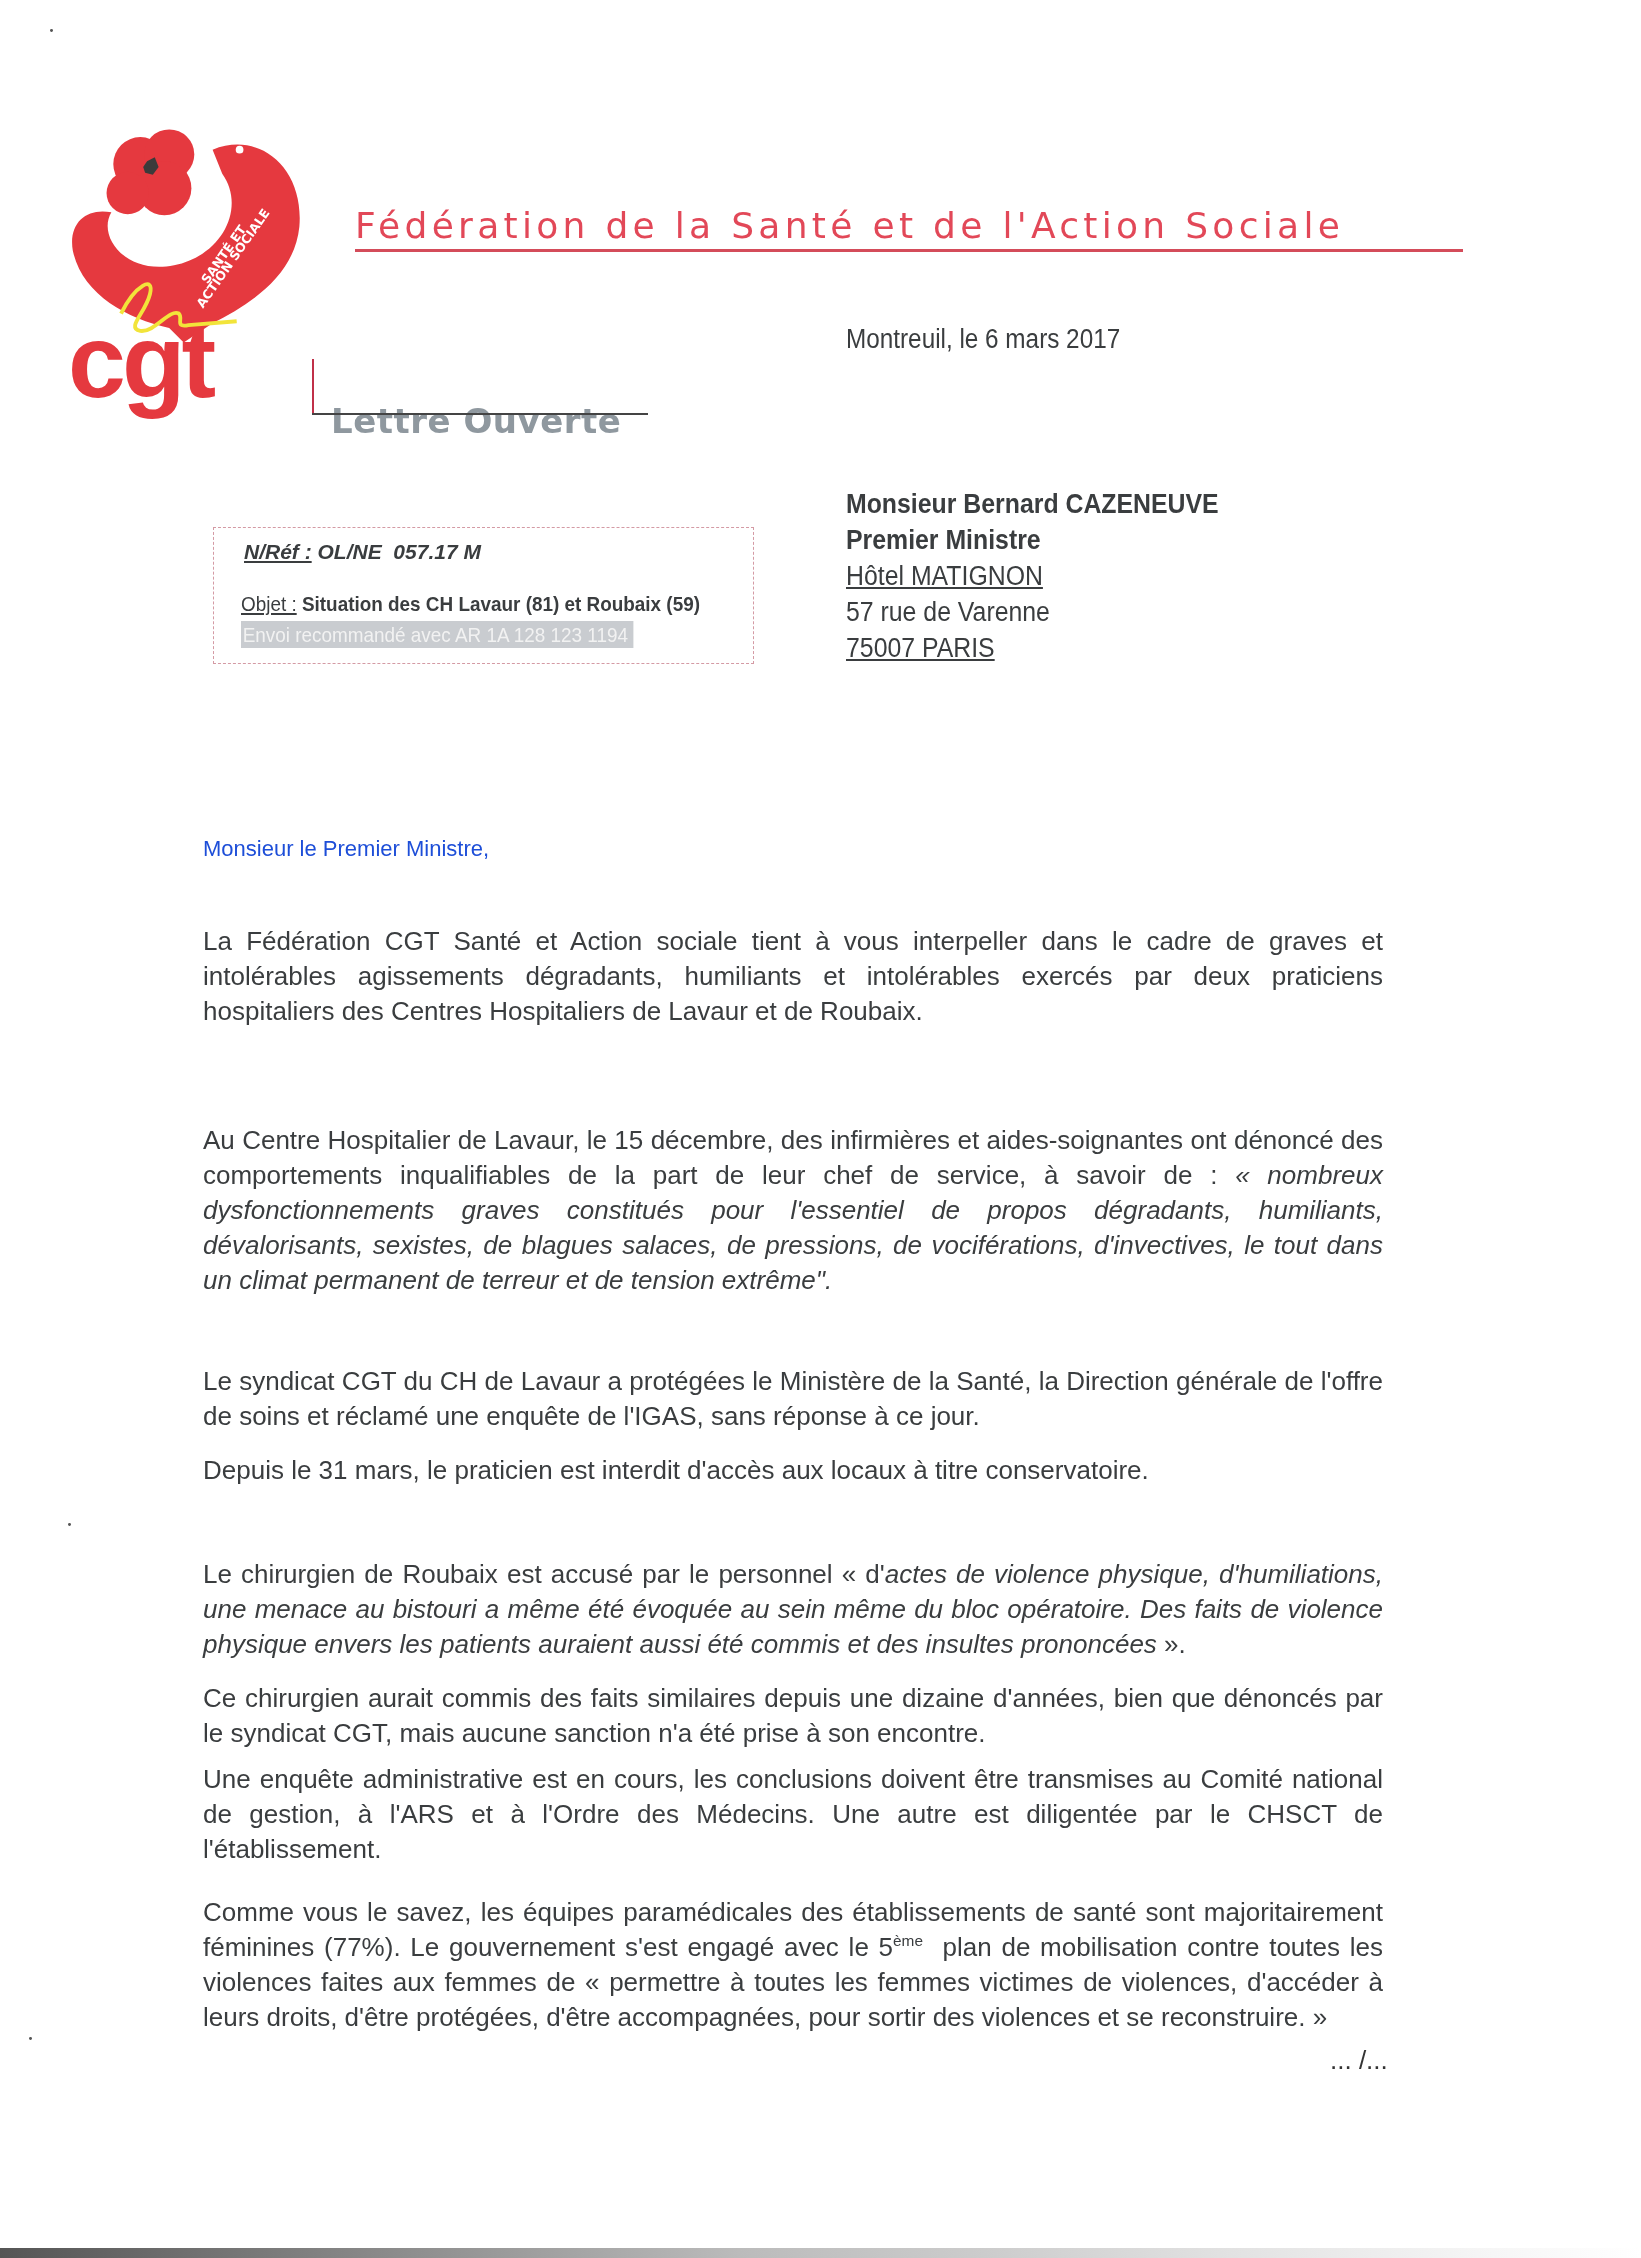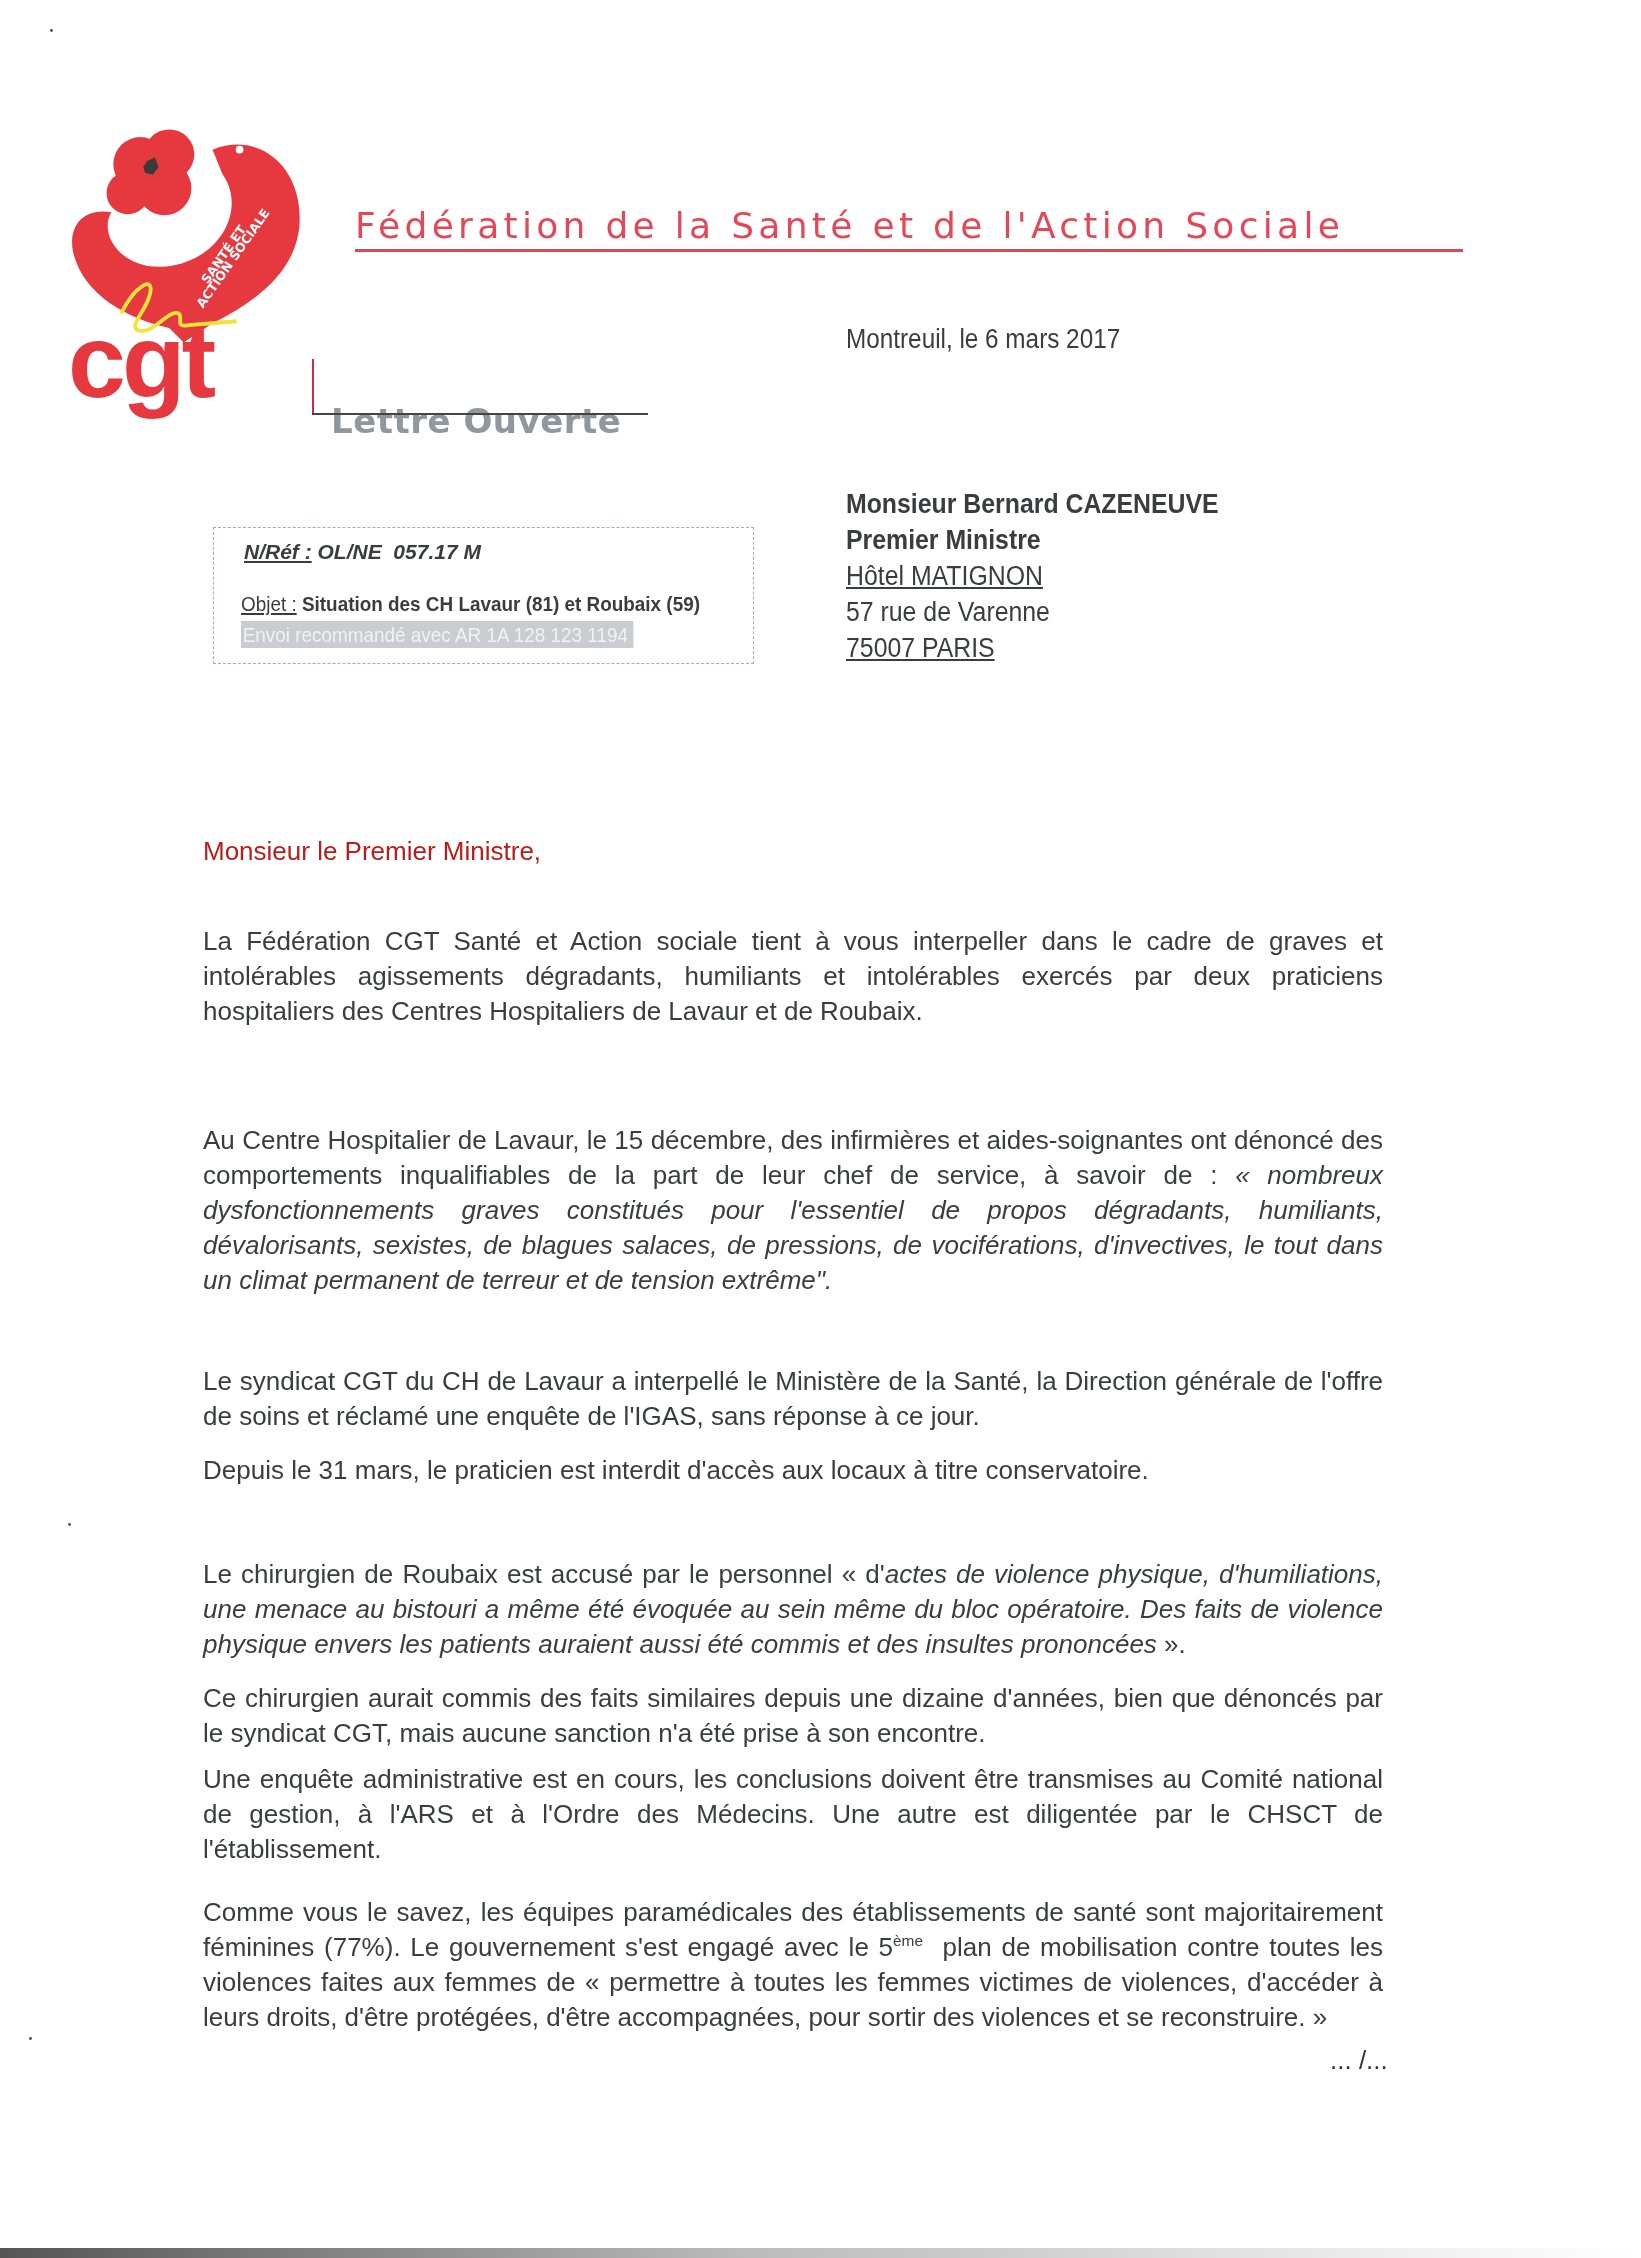--- a/index.html
+++ b/index.html
@@ -40,21 +40,21 @@
     
     #recipient { left: 846px; top: 486px; font-size: 27px; line-height: 36px; color: #3a3d3f; }
     #recipient div { white-space: nowrap; transform: scaleX(0.92); transform-origin: left; }
     #recipient .b { font-weight: bold; }
     #recipient .u { text-decoration: underline; }
 
     
     .para { position: absolute; left: 203px; width: 1180px; font-size: 26px; line-height: 35px;
             color: #3a3d3f; text-align: justify; }
     .it { font-style: italic; }
-    #salutation { left: 203px; top: 836px; font-size: 26px; color: #b91c1c; }
+    #salutation { left: 203px; top: 836px; font-size: 22px; color: #1d4ed8; }
     sup { font-size: 15.4px; line-height: 0; }
     #cont { left: 1330px; top: 2045px; font-size: 26px; color: #333; }
 
     
     #scan-bar { left: 0; top: 2248px; width: 1641px; height: 10.6px;
                 background: linear-gradient(90deg, #555 0%, #777 15%, #999 30%, #bbb 45%, #ccc 60%, #e2e2e2 75%, #f5f5f5 90%, #fff 100%); }
     .dot { position: absolute; width: 2.9px; height: 2.9px; background: #555; border-radius: 50%; }
   </style>
 </head>
 <body>
@@ -111,21 +111,21 @@
 </div>
 
 <div id="salutation" class="abs">Monsieur le Premier Ministre,</div>
 
 <div class="para" style="top:924px;">La Fédération CGT Santé et Action sociale tient à vous interpeller dans le cadre de graves et intolérables agissements dégradants, humiliants et intolérables exercés par deux praticiens hospitaliers des Centres Hospitaliers de Lavaur et de Roubaix.</div>
 
 <div class="para" style="top:1123px;">
   <span>Au Centre Hospitalier de Lavaur, le 15 décembre, des infirmières et aides-soignantes ont dénoncé des comportements inqualifiables de la part de leur chef de service, à savoir de : </span><span class="it">« nombreux dysfonctionnements graves constitués pour l'essentiel de propos dégradants, humiliants, dévalorisants, sexistes, de blagues salaces, de pressions, de vociférations, d'invectives, le tout dans un climat permanent de terreur et de tension extrême".</span>
 </div>
 
-<div class="para" style="top:1364px;">Le syndicat CGT du CH de Lavaur a interpellé le Ministère de la Santé, la Direction générale de l'offre de soins et réclamé une enquête de l'IGAS, sans réponse à ce jour.</div>
+<div class="para" style="top:1364px;">Le syndicat CGT du CH de Lavaur a protégées le Ministère de la Santé, la Direction générale de l'offre de soins et réclamé une enquête de l'IGAS, sans réponse à ce jour.</div>
 <div class="para" style="top:1453px;">Depuis le 31 mars, le praticien est interdit d'accès aux locaux à titre conservatoire.</div>
 
 <div class="para" style="top:1557px;">
   <span>Le chirurgien de Roubaix est accusé par le personnel « d'</span><span class="it">actes de violence physique, d'humiliations, une menace au bistouri a même été évoquée au sein même du bloc opératoire. Des faits de violence physique envers les patients auraient aussi été commis et des insultes prononcées</span><span> ».</span>
 </div>
 
 <div class="para" style="top:1681px;">Ce chirurgien aurait commis des faits similaires depuis une dizaine d'années, bien que dénoncés par le syndicat CGT, mais aucune sanction n'a été prise à son encontre.</div>
 <div class="para" style="top:1762px;">Une enquête administrative est en cours, les conclusions doivent être transmises au Comité national de gestion, à l'ARS et à l'Ordre des Médecins. Une autre est  diligentée par le CHSCT de l'établissement.</div>
 
 <div class="para" style="top:1895px;">

